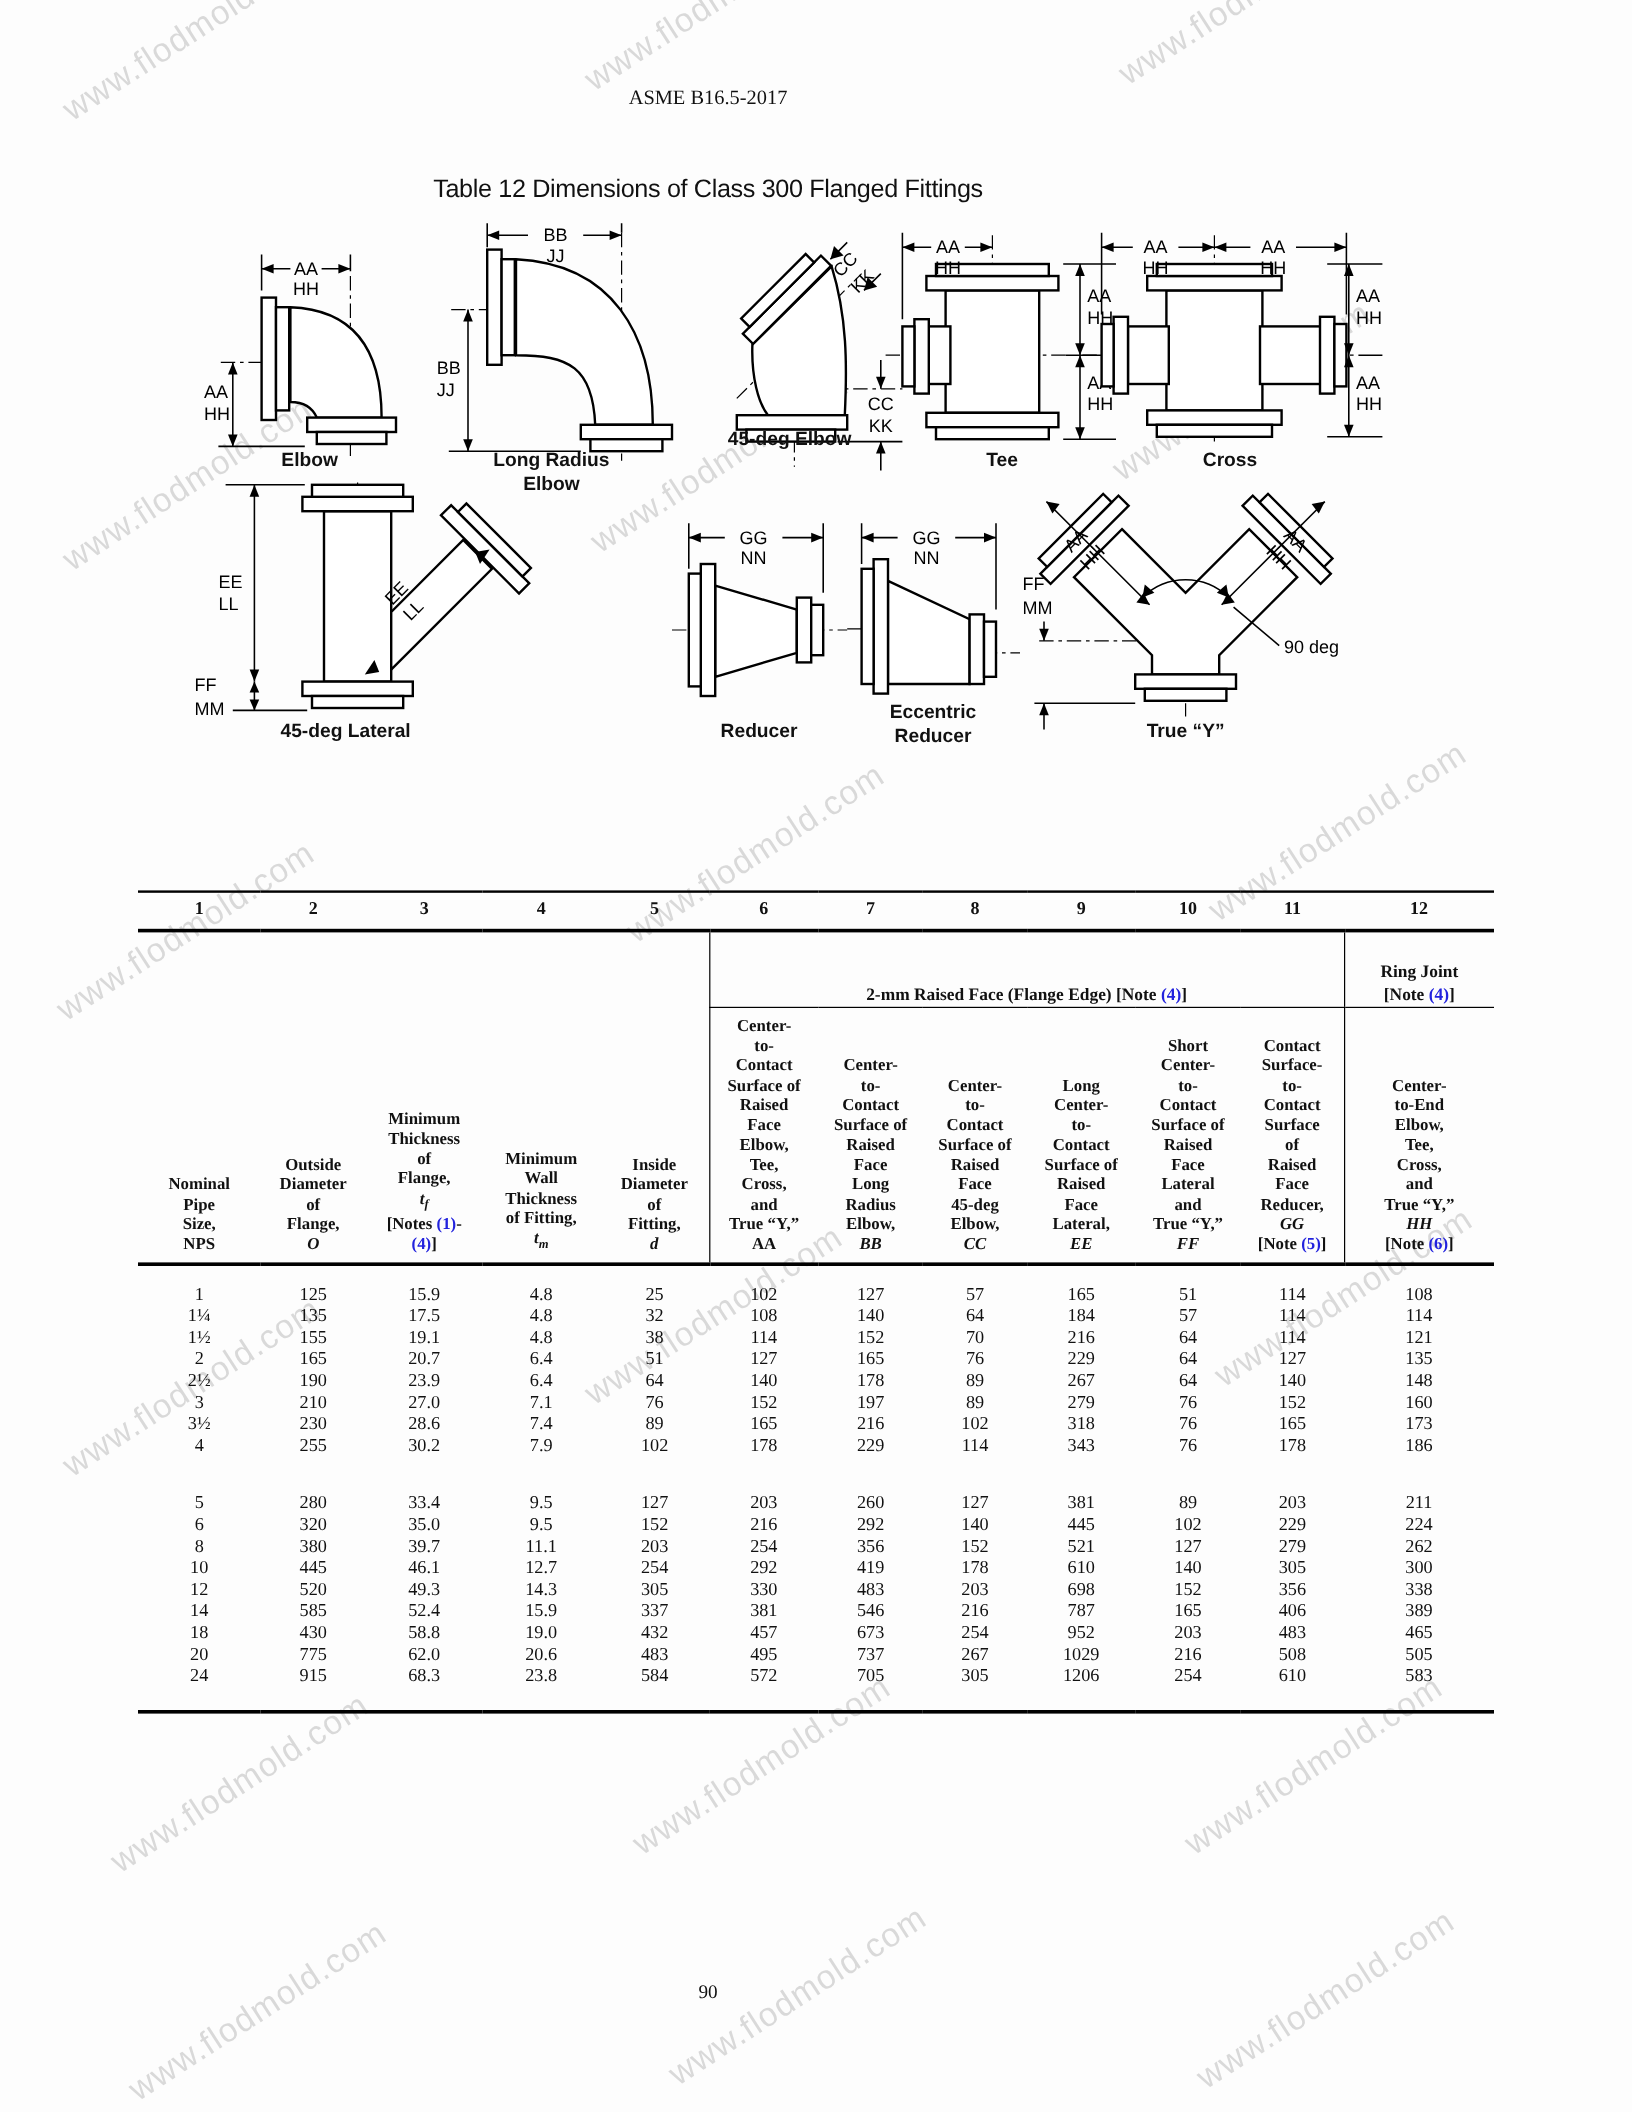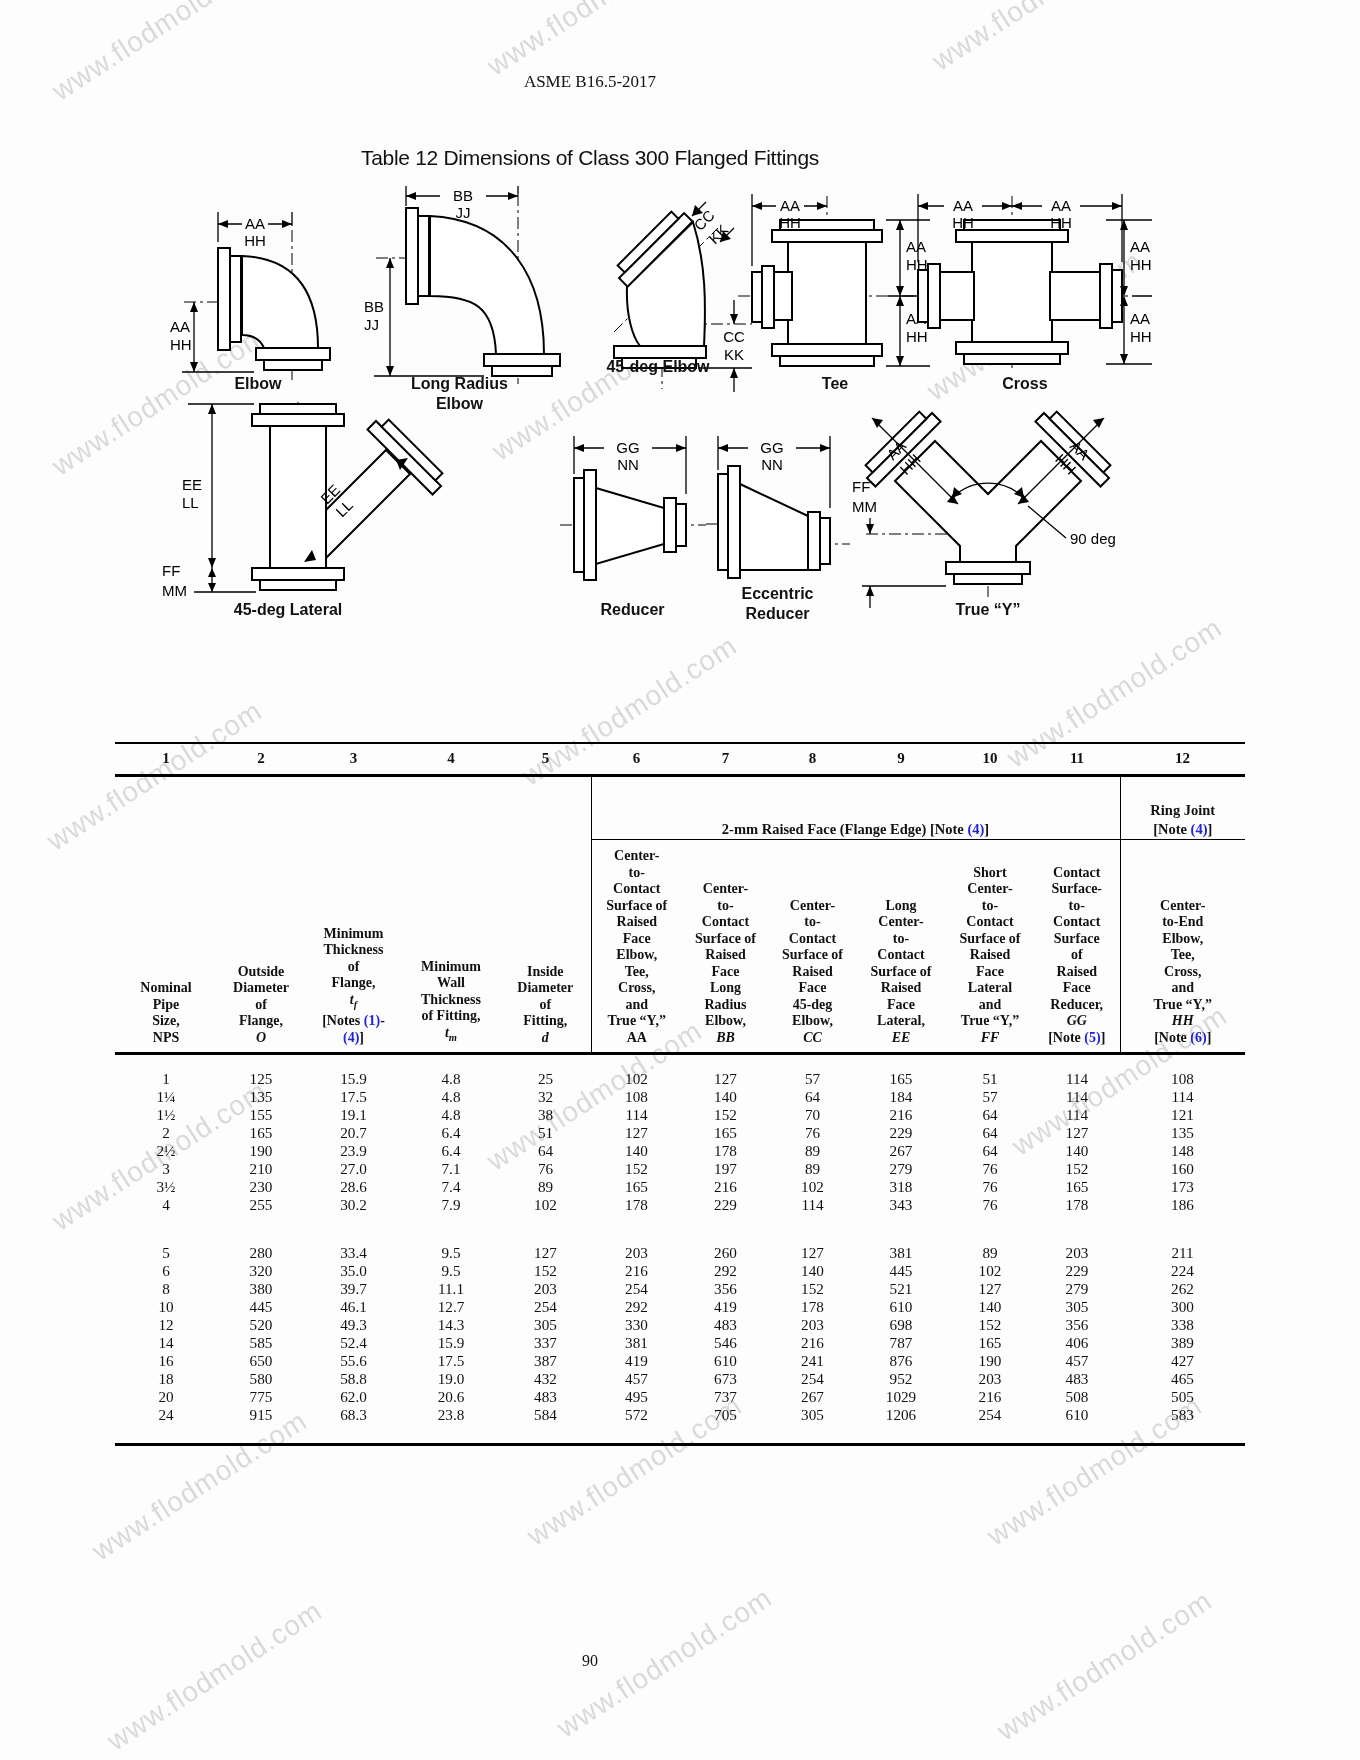--- a/index.html
+++ b/index.html
@@ -565,36 +565,22 @@
             <td>337</td>
             <td>381</td>
             <td>546</td>
             <td>216</td>
             <td>787</td>
             <td>165</td>
             <td>406</td>
             <td>389</td>
           </tr>
           <tr>
-            <td>16</td>
-            <td>650</td>
-            <td>55.6</td>
-            <td>17.5</td>
-            <td>387</td>
-            <td>419</td>
-            <td>610</td>
-            <td>241</td>
-            <td>876</td>
-            <td>190</td>
-            <td>457</td>
-            <td>427</td>
-          </tr>
-          <tr>
             <td>18</td>
-            <td>580</td>
+            <td>430</td>
             <td>58.8</td>
             <td>19.0</td>
             <td>432</td>
             <td>457</td>
             <td>673</td>
             <td>254</td>
             <td>952</td>
             <td>203</td>
             <td>483</td>
             <td>465</td>

